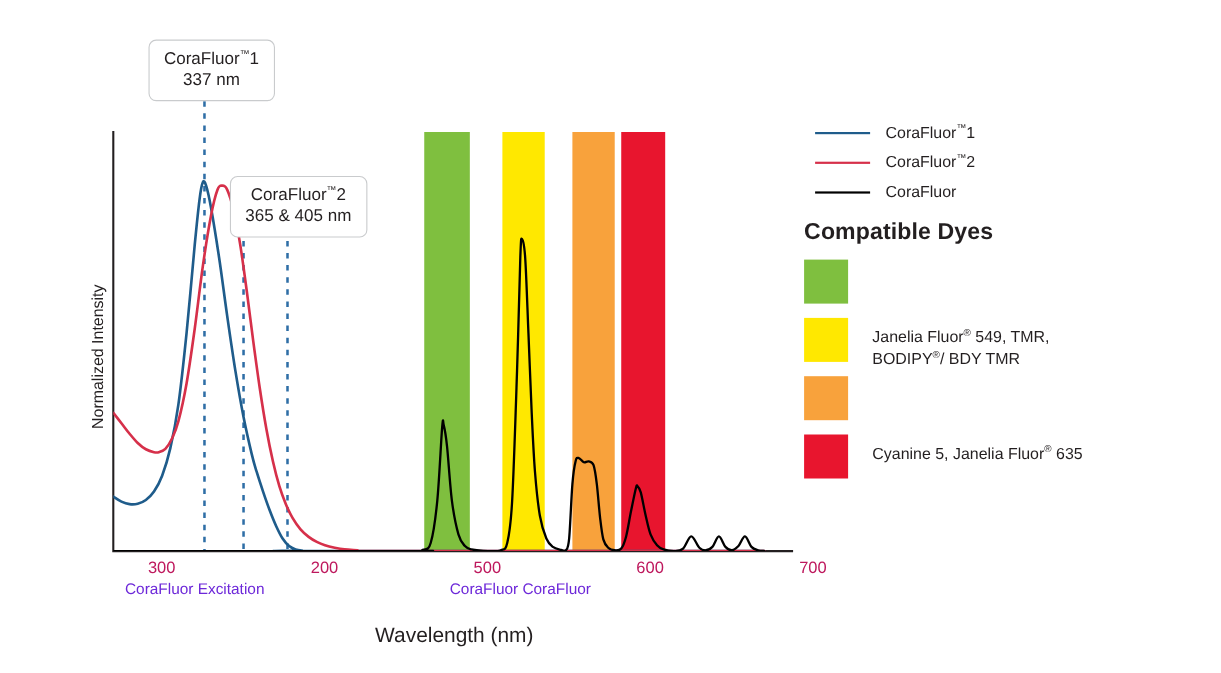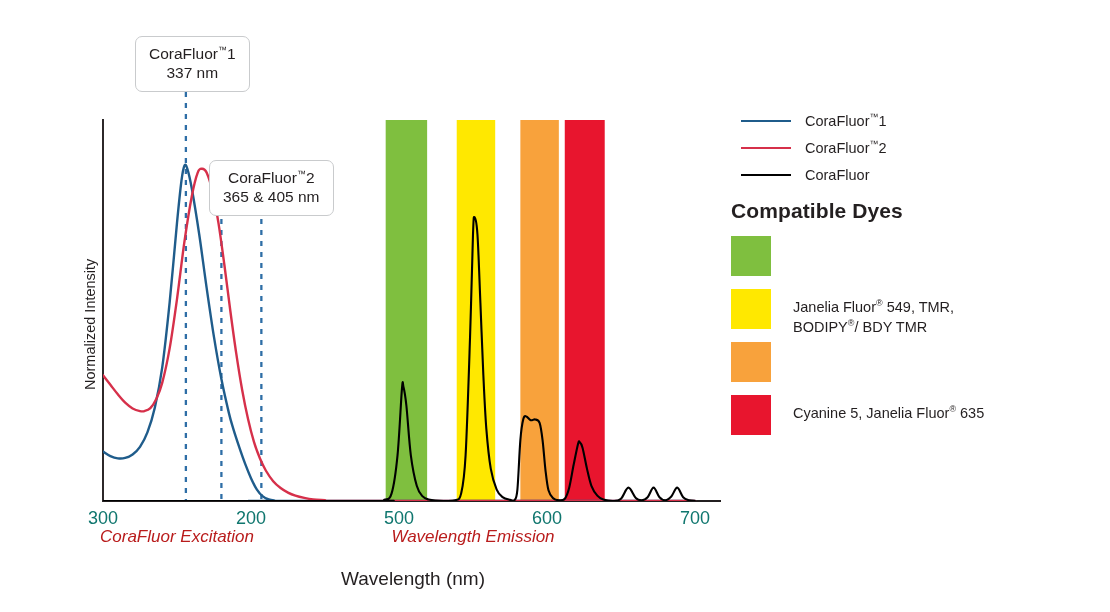--- a/index.html
+++ b/index.html
@@ -23,26 +23,27 @@
     padding:7px 13px 8px 13px;white-space:nowrap;
     box-sizing:border-box;
   }
   .callout .l2{display:block;}
   .callout sup{font-size:9px;vertical-align:super;line-height:0;}
   #callout1{left:135px;top:36px;}
   #callout2{left:209px;top:160px;}
 
   
   .axis-num{
-    position:absolute;font-size:18px;color:#0f766e;
+    position:absolute;font-size:15px;color:#be185d;
     transform:translateX(-50%);
+    margin-left:44px;
   }
   .sublabel{
-    position:absolute;font-size:17px;color:#b91c1c;
-    transform:translateX(-50%);white-space:nowrap;font-style:italic;
+    position:absolute;font-size:14px;color:#6d28d9;
+    transform:translateX(-50%);white-space:nowrap;
   }
   .xtitle{
     position:absolute;font-size:19px;color:#231f20;
     transform:translateX(-50%);white-space:nowrap;
   }
   .ytitle{
     position:absolute;font-size:14.5px;color:#231f20;
     transform-origin:0 0;transform:rotate(-90deg);
     white-space:nowrap;
   }
@@ -101,21 +102,21 @@
     <span class="l2">365 &amp; 405 nm</span>
   </div>
 
   <div id="axis-layer">
       <div class="axis-num" style="left: 103px; top: 508px;">300</div>
       <div class="axis-num" style="left: 251px; top: 508px;">200</div>
       <div class="axis-num" style="left: 399px; top: 508px;">500</div>
       <div class="axis-num" style="left: 547px; top: 508px;">600</div>
       <div class="axis-num" style="left: 695px; top: 508px;">700</div>
       <div class="sublabel" style="left: 177px; top: 527px;">CoraFluor Excitation</div>
-      <div class="sublabel" style="left: 473px; top: 527px;">Wavelength Emission</div>
+      <div class="sublabel" style="left: 473px; top: 527px;">CoraFluor CoraFluor</div>
       <div class="xtitle" style="left: 413px; top: 568px;">Wavelength (nm)</div>
       <div class="ytitle" style="left: 82px; top: 390px;">Normalized Intensity</div>
     </div>
 
   <div class="legend">
     <div id="legend-lines">
         <div class="lg-row" style="left: 10px; top: 113px;">
           <span class="lg-line" style="border-top-color: rgb(31, 92, 139);"></span>
           <span class="lg-text">CoraFluor<sup>™</sup>1</span>
         </div>

